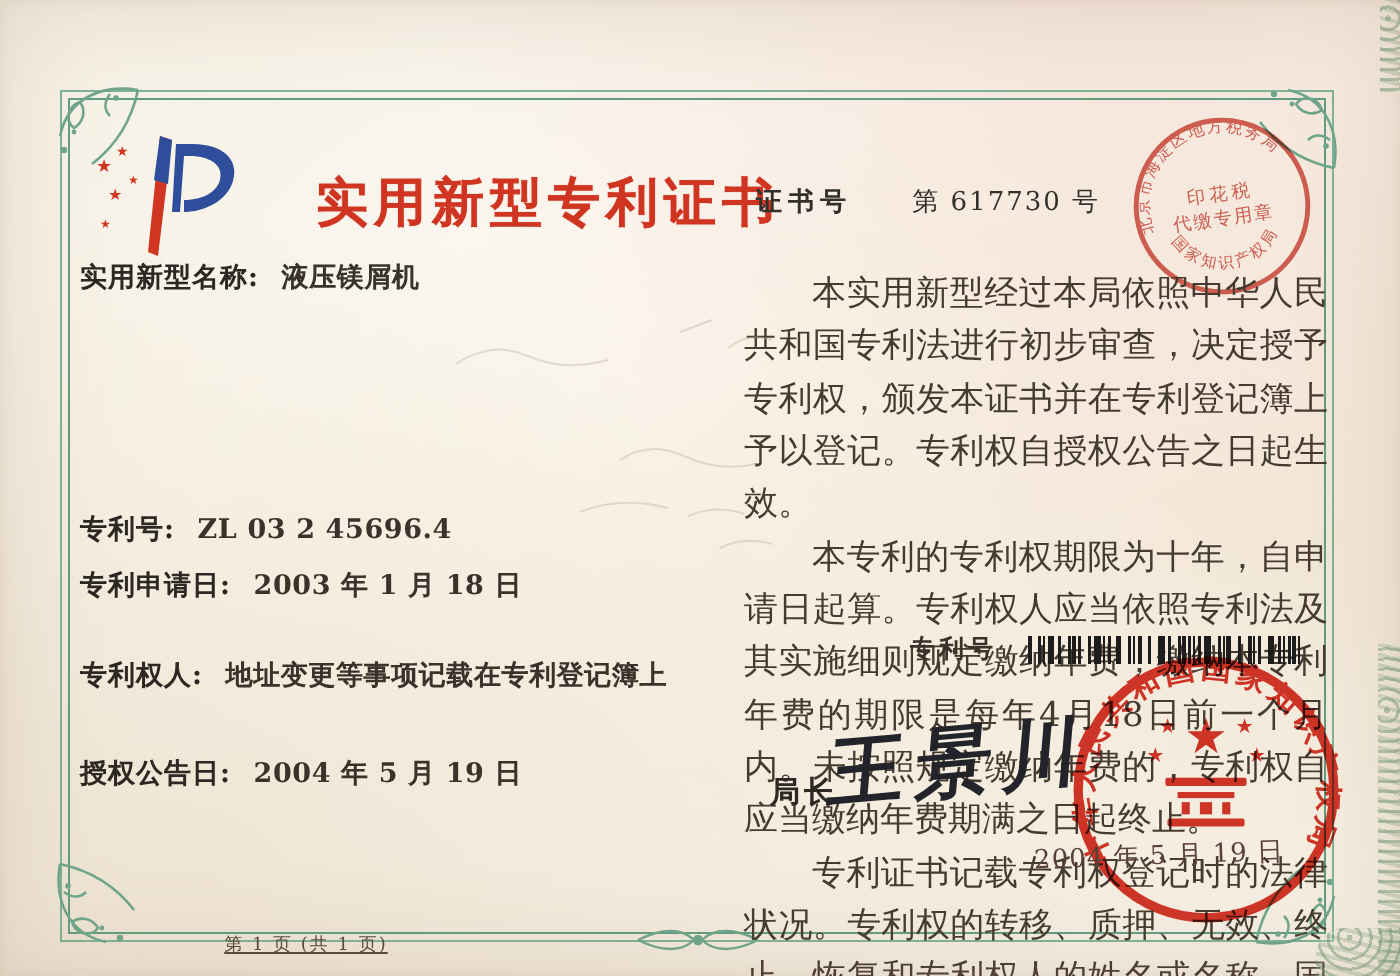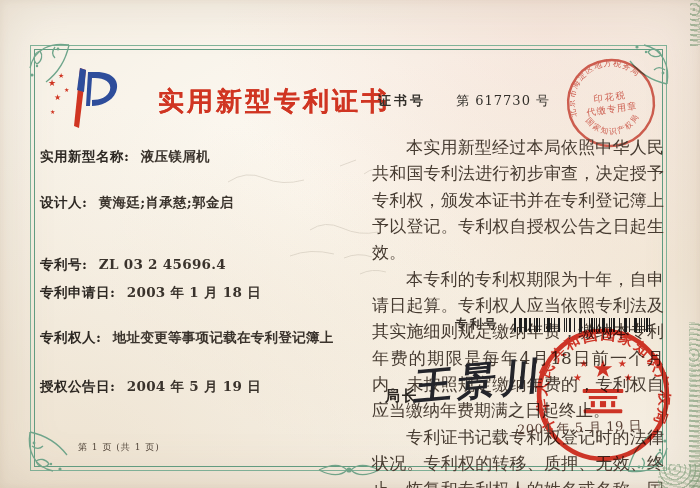--- a/index.html
+++ b/index.html
@@ -33,21 +33,21 @@
     color:#d03522;letter-spacing:3px;white-space:nowrap;
     text-shadow:0 0 .4px #d03522;margin-left:29px;}
   
   .certno{position:absolute;left:378px;top:92px;font-size:13px;color:#33302b;white-space:nowrap;}
   .certno .lab{font-weight:bold;letter-spacing:3px;}
   .certno .val{margin-left:26px;letter-spacing:1px;}
   
   .field{position:absolute;left:40px;white-space:nowrap;font-size:13.5px;color:#2d2823;}
   .flabel{font-weight:bold;letter-spacing:.5px;}
   .fvalue{margin-left:7px;font-weight:600;color:#3a332c;letter-spacing:.3px;}
-  .f0{top:148px}.f1{top:194px}.f2{top:256px}.f3{top:284px}.f4{top:329px}.f5{top:378px}
+  .f0{top:130px}.f1{top:194px}.f2{top:256px}.f3{top:284px}.f4{top:329px}.f5{top:378px}
   
   .body-block{position:absolute;left:372px;top:134px;width:292px;
     font-size:17px;line-height:1.55;color:#463b31;text-align:justify;}
   .body-block p{margin:0;text-indent:2em;}
   
   .patent-row{position:absolute;left:455px;top:314px;height:16px;white-space:nowrap;}
   .patent-row .plab{font-size:12.5px;font-weight:bold;letter-spacing:2px;color:#3a332c;vertical-align:middle;}
   .barcode{display:inline-block;vertical-align:middle;margin-left:10px;width:136px;height:14px;
     background:
       repeating-linear-gradient(90deg,#1d1d1d 0 1.5px,transparent 1.5px 5px),
@@ -59,22 +59,22 @@
   .seal-big{position:absolute;left:532px;top:324px;width:142px;height:142px;
     mix-blend-mode:multiply;opacity:.93;}
   .seal-date{position:absolute;left:517px;top:419px;font-size:13px;color:#5a4136;
     letter-spacing:.5px;transform:rotate(-2deg);z-index:6;white-space:nowrap;}
   
   .director-label{position:absolute;left:385px;top:387px;font-size:15px;font-weight:bold;
     color:#2d2823;letter-spacing:2px;}
   .signature{position:absolute;left:414px;top:356px;font-size:38px;font-weight:bold;
     color:#23242a;letter-spacing:6px;transform:rotate(-5deg) skewX(-10deg);white-space:nowrap;}
   
-  .footer{position:absolute;left:78px;top:441px;width:150px;text-align:left;
-    font-size:9px;color:#55493d;letter-spacing:1px;}
+  .footer{position:absolute;left:78px;top:466px;width:150px;text-align:center;
+    font-size:9px;color:#55493d;letter-spacing:1px;text-decoration:underline;}
   
   .scribbles{position:absolute;left:190px;top:148px;width:300px;height:160px;opacity:.5;}
   
   .edge-strip,.edge-corner,.edge-top{position:absolute;
     background:
       repeating-radial-gradient(circle at 40% 20%, rgba(108,150,112,.55) 0 1.5px, transparent 1.5px 5px),
       repeating-linear-gradient(14deg, rgba(120,160,122,.35) 0 2px, rgba(232,237,224,.25) 2px 5px);
     opacity:.85;}
   .edge-strip{right:0;top:322px;width:11px;height:166px;}
   .edge-corner{right:0;bottom:0;width:42px;height:24px;border-top-left-radius:14px;}
@@ -192,24 +192,20 @@
     <text font-size="7.6" fill="#cf5144" letter-spacing="1.5">
       <textPath href="#ssBot" startOffset="6">国家知识产权局</textPath>
     </text>
     <text x="46" y="43" font-size="9" fill="#cf5144" text-anchor="middle" letter-spacing="2">印花税</text>
     <text x="46" y="55" font-size="9" fill="#cf5144" text-anchor="middle" letter-spacing="1">代缴专用章</text>
   </svg>
 
   <div class="field f0">
     <span class="flabel">实用新型名称:</span>
     <span class="fvalue">液压镁屑机</span>
-  </div>
-  <div class="field f1">
-    <span class="flabel">设计人:</span>
-    <span class="fvalue">黄海廷;肖承慈;郭金启</span>
   </div>
   <div class="field f2">
     <span class="flabel">专利号:</span>
     <span class="fvalue">ZL 03 2 45696.4</span>
   </div>
   <div class="field f3">
     <span class="flabel">专利申请日:</span>
     <span class="fvalue">2003 年 1 月 18 日</span>
   </div>
   <div class="field f4">

